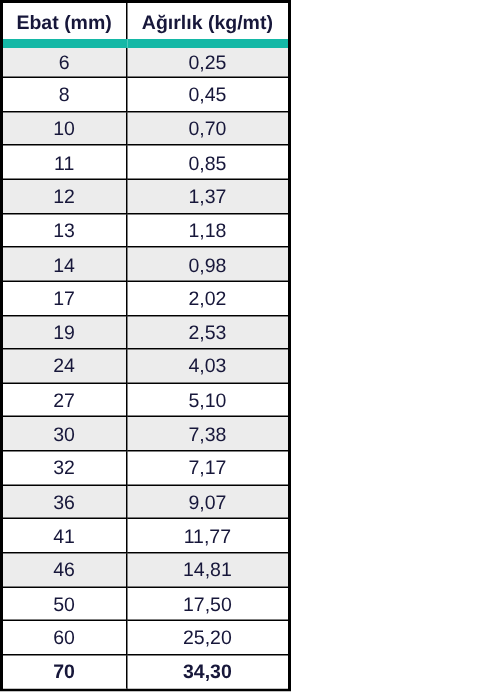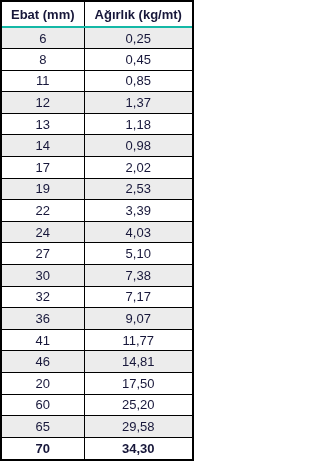--- a/index.html
+++ b/index.html
@@ -50,21 +50,21 @@
   table.weight-table tr:last-child td {
     border-bottom: none;
     font-weight: bold;
   }
 
   table.weight-table thead th {
     height: 24px;
     background: #ffffff;
     font-weight: bold;
     font-size: 13px;
-    border-bottom: 2px solid #14b8a6;
+    border-bottom: 6px solid #14b8a6;
   }
 
   table.weight-table tbody tr {
     height: 18px;
   }
   table.weight-table tbody tr.row-shaded td {
     background: #ececec;
   }
   table.weight-table tbody tr.row-plain td {
     background: #ffffff;
@@ -87,20 +87,24 @@
     </thead>
     <tbody id="table-body">
         <tr class="row-shaded">
           <td>6</td>
           <td>0,25</td>
         </tr>
         <tr class="row-plain">
           <td>8</td>
           <td>0,45</td>
         </tr>
+        <tr class="row-shaded">
+          <td>10</td>
+          <td>0,70</td>
+        </tr>
         <tr class="row-plain">
           <td>11</td>
           <td>0,85</td>
         </tr>
         <tr class="row-shaded">
           <td>12</td>
           <td>1,37</td>
         </tr>
         <tr class="row-plain">
           <td>13</td>
@@ -110,24 +114,20 @@
           <td>14</td>
           <td>0,98</td>
         </tr>
         <tr class="row-plain">
           <td>17</td>
           <td>2,02</td>
         </tr>
         <tr class="row-shaded">
           <td>19</td>
           <td>2,53</td>
-        </tr>
-        <tr class="row-plain">
-          <td>22</td>
-          <td>3,39</td>
         </tr>
         <tr class="row-shaded">
           <td>24</td>
           <td>4,03</td>
         </tr>
         <tr class="row-plain">
           <td>27</td>
           <td>5,10</td>
         </tr>
         <tr class="row-shaded">
@@ -144,30 +144,26 @@
         </tr>
         <tr class="row-plain">
           <td>41</td>
           <td>11,77</td>
         </tr>
         <tr class="row-shaded">
           <td>46</td>
           <td>14,81</td>
         </tr>
         <tr class="row-plain">
-          <td>20</td>
+          <td>50</td>
           <td>17,50</td>
         </tr>
         <tr class="row-plain">
           <td>60</td>
           <td>25,20</td>
-        </tr>
-        <tr class="row-shaded">
-          <td>65</td>
-          <td>29,58</td>
         </tr>
         <tr class="row-plain">
           <td>70</td>
           <td>34,30</td>
         </tr>
       </tbody>
   </table>
 </div>
 
 </body></html>

